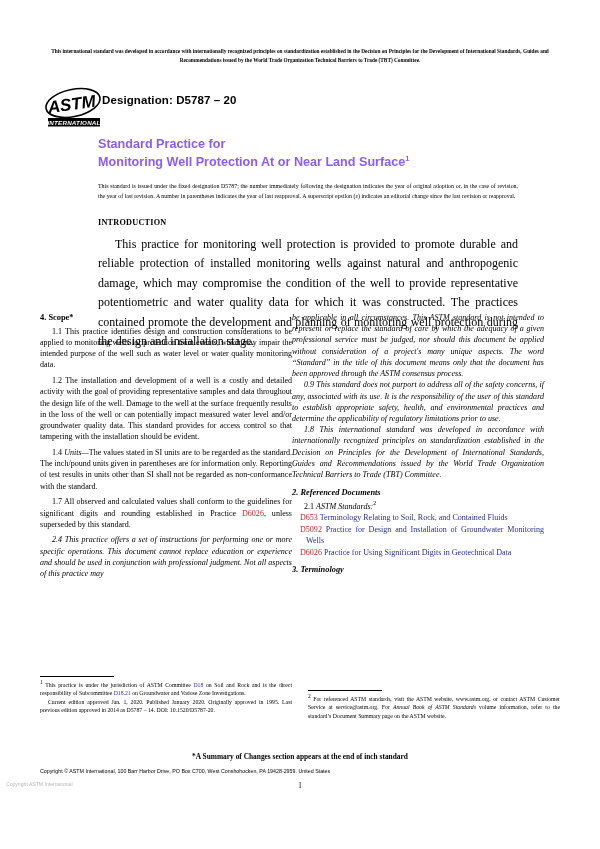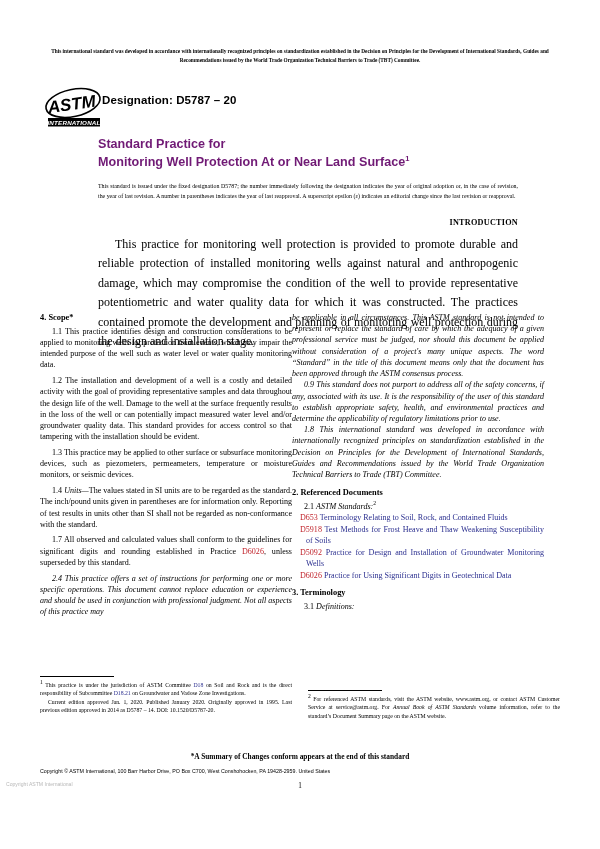--- a/index.html
+++ b/index.html
@@ -70,21 +70,21 @@
     position: absolute;
     left: 98px;
     top: 136px;
     width: 420px;
   }
   .title-line {
     font-family: "Liberation Sans", sans-serif;
     font-weight: bold;
     font-size: 12.6px;
     line-height: 1.42;
-    color: #701a75;
+    color: #8b5cf6;
   }
   .title-line sup {
     font-size: 7.5px;
     vertical-align: super;
     line-height: 0;
   }
 
   
   .issue-note {
     position: absolute;
@@ -96,21 +96,21 @@
     text-align: justify;
     color: #000;
   }
 
   
   .intro-heading {
     position: absolute;
     left: 98px;
     top: 218px;
     width: 420px;
-    text-align: right;
+    text-align: left;
     font-weight: bold;
     font-size: 8.2px;
     letter-spacing: 0.25px;
   }
   .intro-body {
     position: absolute;
     left: 98px;
     top: 235px;
     width: 420px;
     font-size: 12px;
@@ -130,21 +130,21 @@
   .col-left  { left: 40px; }
   .col-right { left: 292px; }
 
   h2.sec {
     font-size: 8.4px;
     font-weight: bold;
     margin: 0 0 2px 0;
     padding: 0;
     line-height: 1.4;
   }
-  h2.sec.spaced { margin-top: 6.5px; }
+  h2.sec.spaced { margin-top: 6.5px; font-style: italic; }
 
   p.para {
     margin: 0 0 0 0;
     padding: 0;
     text-align: justify;
     text-indent: 12px;
     line-height: 1.395;
   }
   p.para + p.para { margin-top: 4.5px; }
   p.para.first { margin-top: 2px; }
@@ -258,21 +258,20 @@
   <div class="intro-body">This practice for monitoring well protection is provided to promote durable and reliable protection of installed monitoring wells against natural and anthropogenic damage, which may compromise the condition of the well to provide representative potentiometric and water quality data for which it was constructed. The practices contained promote the development and planning of monitoring well protection during the design and installation stage.</div>
 
   <div class="col col-left">
 
     <h2 class="sec">4. Scope*</h2>
 
     <p class="para first"><span class="num">1.1</span> <span>This practice identifies design and construction considerations to be applied to monitoring wells for protection from events, which may impair the intended purpose of the well such as water level or water quality monitoring data.</span></p>
 
     <p class="para"><span class="num">1.2</span> <span>The installation and development of a well is a costly and detailed activity with the goal of providing representative samples and data throughout the design life of the well. Damage to the well at the surface frequently results in the loss of the well or can potentially impact measured water level and/or groundwater quality data. This standard provides for access control so that tampering with the installation should be evident.</span></p>
 
-    <p class="para"><span class="num">1.3</span> <span>This practice may be applied to other surface or subsurface monitoring devices, such as piezometers, permeameters, temperature or moisture monitors, or seismic devices.</span></p>
 
     <p class="para"><span class="num">1.4</span> <span class="ital">Units—</span><span>The values stated in SI units are to be regarded as the standard. The inch/pound units given in parentheses are for information only. Reporting of test results in units other than SI shall not be regarded as non-conformance with the standard.</span></p>
 
     <p class="para"><span class="num">1.7</span> <span>All observed and calculated values shall conform to the guidelines for significant digits and rounding established in Practice </span><span class="lnk">D6026</span><span>, unless superseded by this standard.</span></p>
 
     <p class="para ital"><span class="num">2.4</span> <span>This practice offers a set of instructions for performing one or more specific operations. This document cannot replace education or experience and should be used in conjunction with professional judgment. Not all aspects of this practice may</span></p>
 
   </div>
 
   <div class="col col-right">
@@ -282,41 +281,39 @@
     <p class="para ital" style="margin-top:0"><span class="num">0.9</span> <span>This standard does not purport to address all of the safety concerns, if any, associated with its use. It is the responsibility of the user of this standard to establish appropriate safety, health, and environmental practices and determine the applicability of regulatory limitations prior to use.</span></p>
 
     <p class="para ital" style="margin-top:0"><span class="num">1.8</span> <span>This international standard was developed in accordance with internationally recognized principles on standardization established in the Decision on Principles for the Development of International Standards, Guides and Recommendations issued by the World Trade Organization Technical Barriers to Trade (TBT) Committee.</span></p>
 
     <h2 class="sec spaced">2. Referenced Documents</h2>
 
     <p class="para" style="margin-top:1px"><span class="num">2.1</span> <span class="ital">ASTM Standards:</span><sup class="fn">2</sup></p>
 
     <p class="ref-entry"><span class="code">D653</span> <span>Terminology Relating to Soil, Rock, and Contained Fluids</span></p>
 
-    <p class="ref-entry"><span class="code">D5918</span> <span>Test Methods for Frost Heave and Thaw Weakening Susceptibility of Soils</span></p>
 
     <p class="ref-entry"><span class="code">D5092</span> <span>Practice for Design and Installation of Groundwater Monitoring Wells</span></p>
 
     <p class="ref-entry"><span class="code">D6026</span> <span>Practice for Using Significant Digits in Geotechnical Data</span></p>
 
     <h2 class="sec spaced">3. Terminology</h2>
 
-    <p class="para" style="margin-top:1px"><span class="num">3.1</span> <span class="ital">Definitions:</span></p>
 
   </div>
 
   <div class="footnote-wrap fn-left">
     <div class="fn-rule"></div>
     <p class="fn-text"><sup class="fn">1</sup> <span>This practice is under the jurisdiction of ASTM Committee </span><span class="lnk-blue">D18</span><span> on Soil and Rock and is the direct responsibility of Subcommittee </span><span class="lnk-blue">D18.21</span><span> on Groundwater and Vadose Zone Investigations.</span></p>
     <p class="fn-text indent">Current edition approved Jan. 1, 2020. Published January 2020. Originally approved in 1995. Last previous edition approved in 2014 as D5787 – 14. DOI: 10.1520/D5787-20.</p>
   </div>
 
   <div class="footnote-wrap fn-right">
     <div class="fn-rule"></div>
     <p class="fn-text"><sup class="fn">2</sup> <span>For referenced ASTM standards, visit the ASTM website, www.astm.org, or contact ASTM Customer Service at service@astm.org. For </span><span class="ital">Annual Book of ASTM Standards</span><span> volume information, refer to the standard’s Document Summary page on the ASTM website.</span></p>
   </div>
 
-  <div class="summary-note">*A Summary of Changes conform appears at the end of this standard</div>
+  <div class="summary-note">*A Summary of Changes section appears at the end of inch standard</div>
   <div class="copyright">Copyright © ASTM International, 100 Barr Harbor Drive, PO Box C700, West Conshohocken, PA 19428-2959. United States</div>
   <div class="page-number">1</div>
   <div class="watermark">Copyright ASTM International</div>
 
 </div>
 
 </body></html>

